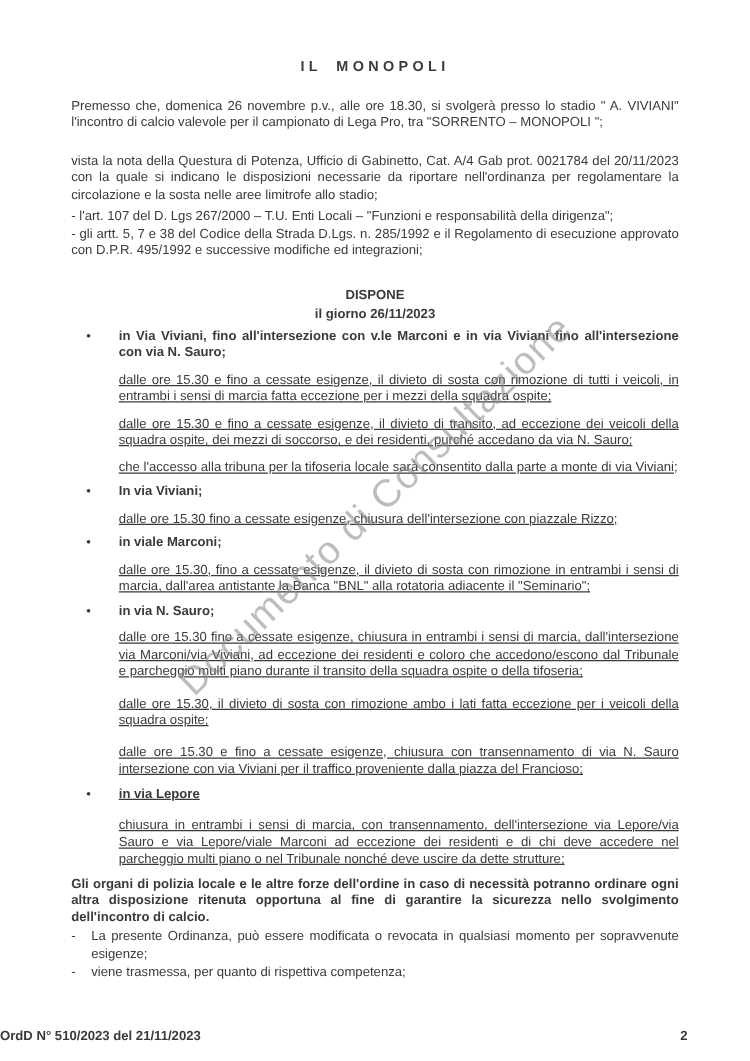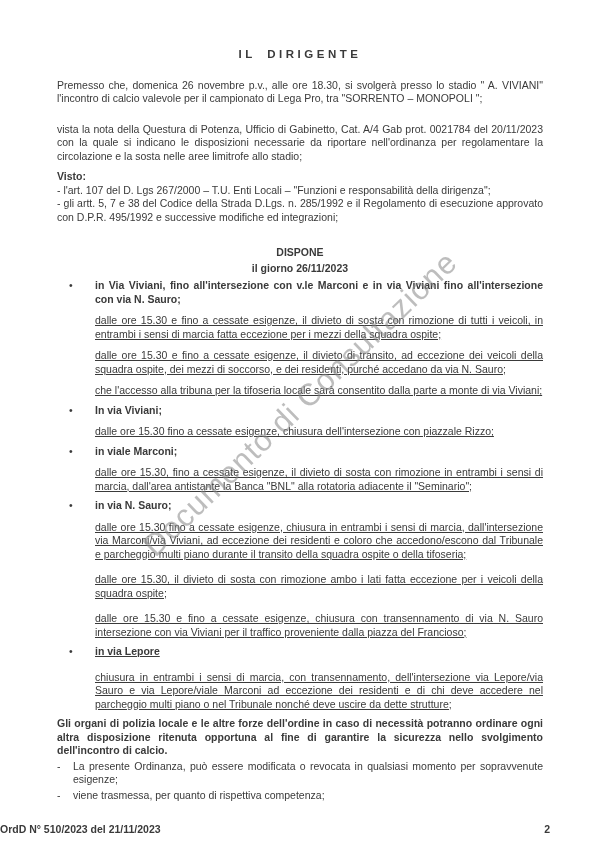--- a/index.html
+++ b/index.html
@@ -81,27 +81,26 @@
     font-weight: bold;
   }
 </style>
 </head>
 <body>
 
 <div class="page">
 
   <div class="watermark">Documento di Consultazione</div>
 
-  <h1 class="doc-title">IL DIRIGENTE</h1>
+  <h1 class="doc-title">IL MONOPOLI</h1>
 
   <p class="body p-premesso"><span class="bold">Premesso che</span><span>, domenica 26 novembre p.v., alle ore 18.30, si svolgerà presso lo stadio " A. VIVIANI" l'incontro di calcio valevole per il campionato di Lega Pro, tra "SORRENTO – MONOPOLI ";</span></p>
 
   <p class="body p-vista">vista la nota della Questura di Potenza, Ufficio di Gabinetto, Cat. A/4 Gab prot. 0021784 del 20/11/2023 con la quale si indicano le disposizioni necessarie da riportare nell'ordinanza per regolamentare la circolazione e la sosta nelle aree limitrofe allo stadio;</p>
 
-  <p class="visto-label">Visto:</p>
   <p class="body">- l'art. 107 del D. Lgs 267/2000 – T.U. Enti Locali – "Funzioni e responsabilità della dirigenza";</p>
   <p class="body">- gli artt. 5, 7 e 38 del Codice della Strada D.Lgs. n. 285/1992 e il Regolamento di esecuzione approvato con D.P.R. 495/1992 e successive modifiche ed integrazioni;</p>
 
   <p class="center-head h-dispone">DISPONE</p>
   <p class="center-head h-date">il giorno  26/11/2023</p>
 
   <ul class="ord-list">
 
     <li>
       <span class="marker">•</span>

